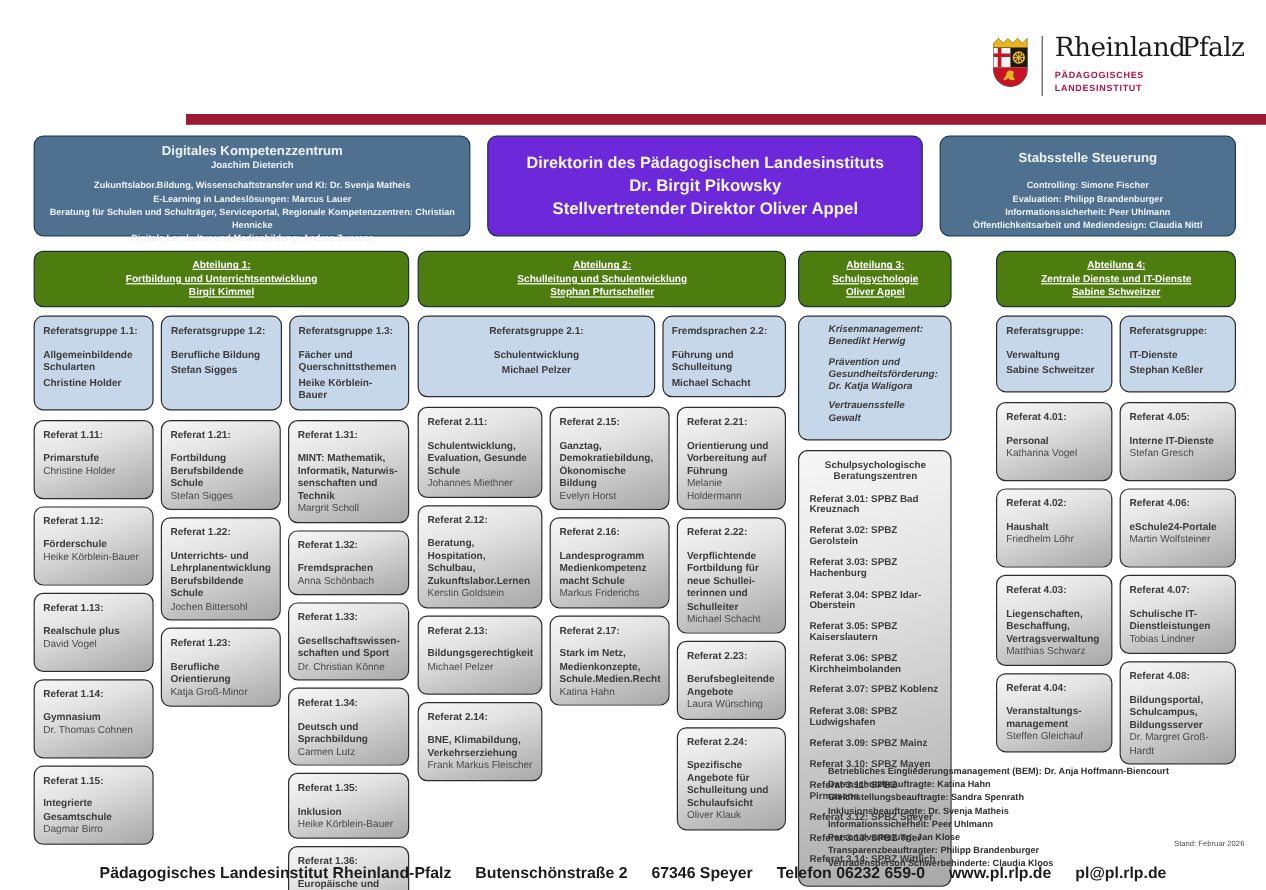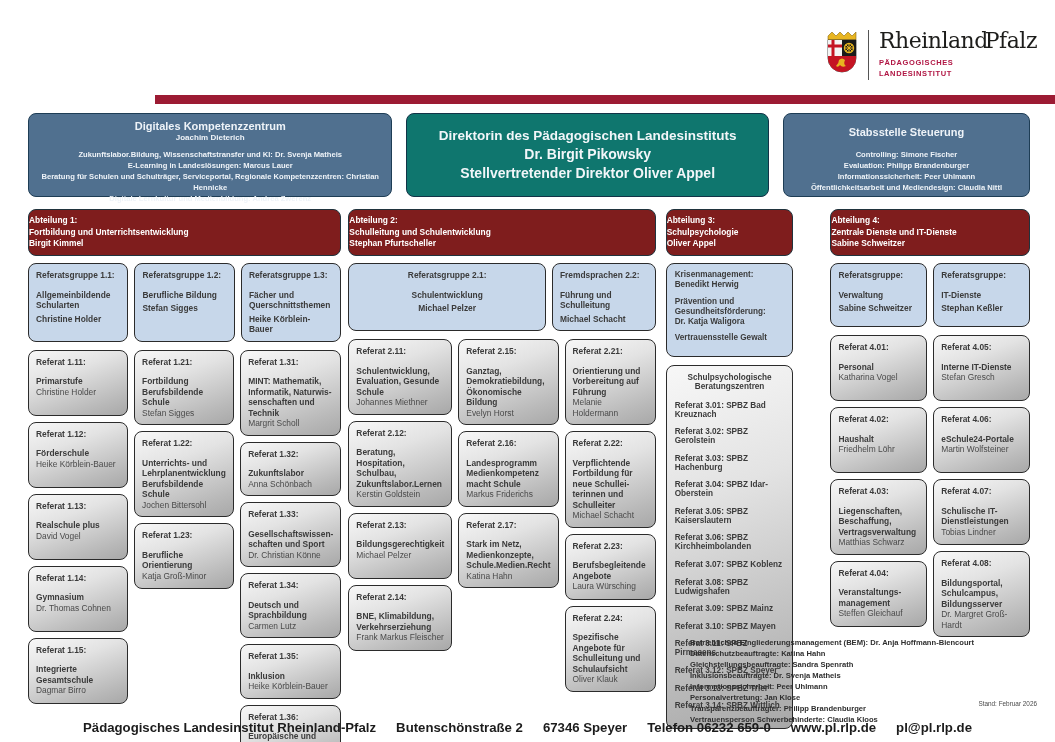--- a/index.html
+++ b/index.html
@@ -11,22 +11,22 @@
   .coat{width:32px;height:44px;flex:0 0 auto;}
   .brand-text{border-left:1.5px solid #555;padding-left:10px;}
   .wordmark{font-family:"DejaVu Serif",serif;font-size:22px;color:#1d1d1b;line-height:1;letter-spacing:-.5px;}
   .wordmark .w2{margin-left:-3px;}
   .brand-sub{margin-top:6px;font-size:7.5px;font-weight:bold;color:#b01543;letter-spacing:.6px;line-height:1.45;}
   .redbar{position:absolute;top:95px;left:155px;right:0;height:9px;background:#9c1b33;}
 
   
   .box{box-sizing:border-box;border-radius:8px;border:1.5px solid #1f2a33;}
   .dark-slate{background:#50708f;color:#eef3f8;text-align:center;border-color:#1e3d55;}
-  .dark-blue{background:#0f766e;color:#f2f6f9;text-align:center;border-color:#123347;}
-  .bright-blue{background:#7f1d1d;color:#ffffff;text-align:left;border-color:#20333d;}
+  .dark-blue{background:#6d28d9;color:#f2f6f9;text-align:center;border-color:#123347;}
+  .bright-blue{background:#4d7c0f;color:#ffffff;text-align:center;border-color:#20333d;text-decoration:underline;}
   .light-blue{background:#c7d7ea;border-color:#2b2b2b;}
   .gray{background:linear-gradient(160deg,#f7f7f7 0%,#e3e3e3 35%,#b9b9b9 80%,#a8a8a8 100%);border-color:#2b2b2b;}
 
   
   .org{position:absolute;top:113px;left:28px;width:1002px;}
   .toprow{display:flex;gap:14px;}
   .tb{height:84px;padding:6px 10px;}
   .tb-digital{width:372px;}
   .tb-direktor{width:370px;display:flex;flex-direction:column;justify-content:center;}
   .tb-stab{width:252px;}
@@ -53,21 +53,21 @@
   .rg-wide{flex:2.07;}
   .cols{display:flex;gap:6px;align-items:flex-start;}
   .col{flex:1;display:flex;flex-direction:column;gap:6px;}
   .ref{min-height:66px;padding:6px 7px;font-size:8.4px;line-height:1.25;}
   .ref .ref-id{font-weight:bold;margin-bottom:9px;}
   .ref .ref-title{font-weight:bold;}
   .ref .ref-person{color:#4a4a4a;}
   .sec1 .colA3 .ref{min-height:54px;}
 
   
-  .krisen{min-height:64px;padding:6px 8px;font-size:8.2px;font-weight:bold;line-height:1.25;margin-bottom:8px;color:#3b3b3b;}
+  .krisen{min-height:64px;padding:6px 24px;font-size:8.2px;font-weight:bold;line-height:1.25;margin-bottom:8px;color:#3b3b3b;font-style:italic;}
   .krisen .pair{margin-bottom:6px;}
   .spbz{padding:7px 8px 9px;font-size:8.2px;font-weight:bold;color:#3b3b3b;}
   .spbz-title{text-align:center;margin-bottom:10px;}
   .spbz-item{margin-bottom:8.6px;}
 
   
   .officials{position:absolute;left:690px;top:637px;width:310px;font-size:7.8px;font-weight:bold;line-height:1.28;color:#2f2f2f;}
   .stand{position:absolute;right:18px;top:700px;font-size:6.4px;color:#4a4a4a;}
   .footer{position:absolute;left:0;right:0;bottom:7px;display:flex;justify-content:center;gap:20px;
           font-size:13.2px;font-weight:bold;color:#1c1c1c;}
@@ -200,21 +200,21 @@
               </div>
             </div>
           <div class="col colA3">
               <div class="box gray ref">
                 <div class="ref-id">Referat 1.31:</div>
                 <div class="ref-title">MINT: Mathematik, Informatik, Naturwis­senschaften und Technik</div>
                 <div class="ref-person">Margrit Scholl</div>
               </div>
               <div class="box gray ref">
                 <div class="ref-id">Referat 1.32:</div>
-                <div class="ref-title">Zukunftslabor</div>
+                <div class="ref-title">Fremdsprachen</div>
                 <div class="ref-person">Anna Schönbach</div>
               </div>
               <div class="box gray ref">
                 <div class="ref-id">Referat 1.33:</div>
                 <div class="ref-title">Gesellschaftswissen­schaften und Sport</div>
                 <div class="ref-person">Dr. Christian Könne</div>
               </div>
               <div class="box gray ref">
                 <div class="ref-id">Referat 1.34:</div>
                 <div class="ref-title">Deutsch und Sprachbildung</div>

